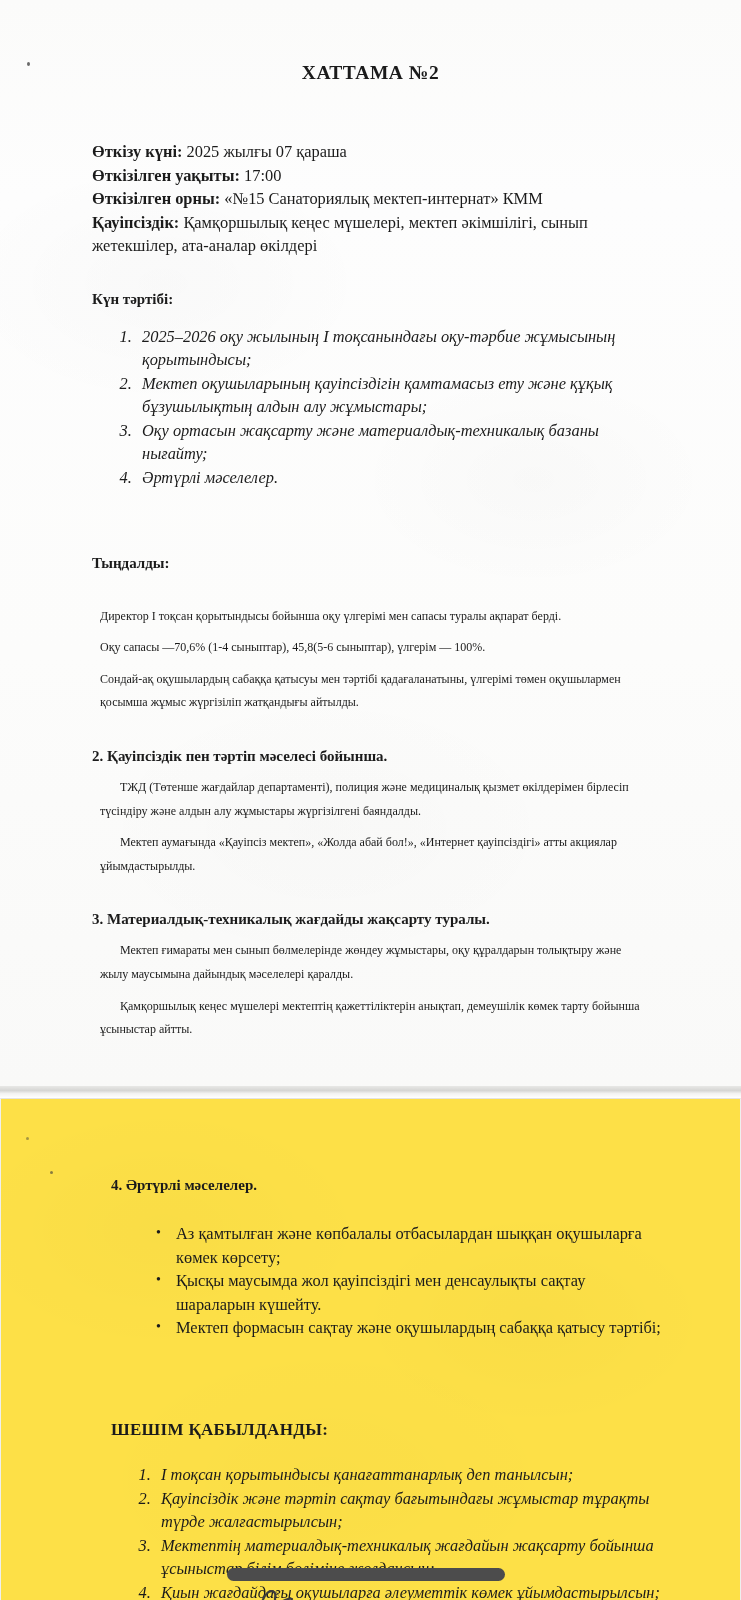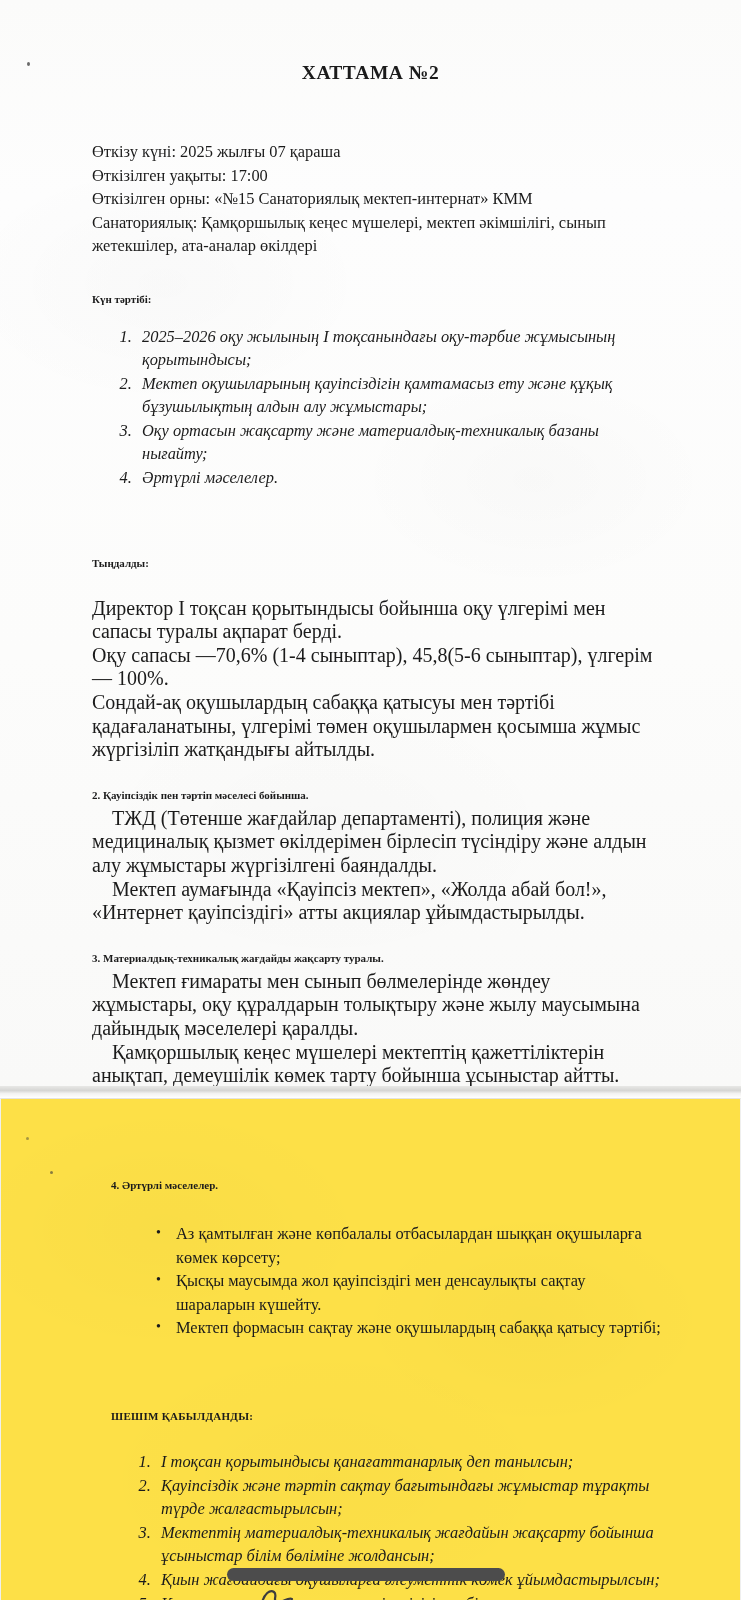--- a/index.html
+++ b/index.html
@@ -89,31 +89,31 @@
     position: absolute;
     left: 110px;
     top: 75px;
     width: 560px;
   }
 
   .meta-line {
     font-size: 16.4px;
     line-height: 23.5px;
   }
-  .meta-line b { font-weight: normal; }
+  .meta-line b { font-weight: bold; }
 
   .section-head {
     font-weight: bold;
-    font-size: 11px;
+    font-size: 15px;
     line-height: 23px;
   }
 
   p.para {
-    margin: 0;
-    font-size: 20px;
+    margin: 8px;
+    font-size: 12px;
     line-height: 23.6px;
   }
   p.para.indent { text-indent: 20px; }
 
   ol.num-list {
     margin: 0;
     padding-left: 44px;
     font-size: 16.4px;
     line-height: 23.6px;
     font-style: italic;
@@ -173,21 +173,21 @@
   <div class="speck" style="left:27px; top:62px; width:3px; height:4px;"></div>
 
   <div class="doc-title">ХАТТАМА №2</div>
 
   <div class="body-1">
     <div class="sp-xl"></div>
 
     <div class="meta-line"><b>Өткізу күні:</b><span> 2025 жылғы 07 қараша</span></div>
     <div class="meta-line"><b>Өткізілген уақыты:</b><span> 17:00</span></div>
     <div class="meta-line"><b>Өткізілген орны:</b><span> «№15 Санаториялық мектеп-интернат» КММ</span></div>
-    <div class="meta-line"><b>Санаториялық:</b><span> Қамқоршылық кеңес мүшелері, мектеп әкімшілігі, сынып жетекшілер, ата-аналар өкілдері</span></div>
+    <div class="meta-line"><b>Қауіпсіздік:</b><span> Қамқоршылық кеңес мүшелері, мектеп әкімшілігі, сынып жетекшілер, ата-аналар өкілдері</span></div>
 
     <div class="sp-lg"></div>
 
     <div class="section-head">Күн тәртібі:</div>
     <div class="sp-sm"></div>
     <ol class="num-list">
       <li>2025–2026 оқу жылының I тоқсанындағы оқу-тәрбие жұмысының қорытындысы;</li>
       <li>Мектеп оқушыларының қауіпсіздігін қамтамасыз ету және құқық бұзушылықтың алдын алу жұмыстары;</li>
       <li>Оқу ортасын жақсарту және материалдық-техникалық базаны нығайту;</li>
       <li>Әртүрлі мәселелер.</li>
@@ -229,21 +229,21 @@
     <div class="sp-md"></div>
     <ul class="bullet-list">
       <li>Аз қамтылған және көпбалалы отбасылардан шыққан оқушыларға көмек көрсету;</li>
       <li>Қысқы маусымда жол қауіпсіздігі мен денсаулықты сақтау шараларын күшейту.</li>
       <li>Мектеп формасын сақтау және оқушылардың сабаққа қатысу тәртібі;</li>
     </ul>
 
     <div class="sp-xl"></div>
     <div class="sp-md"></div>
 
-    <div class="section-head" style="font-size:11px; letter-spacing:.3px;">ШЕШІМ ҚАБЫЛДАНДЫ:</div>
+    <div class="section-head" style="font-size:17px; letter-spacing:.3px;margin-top:13px;">ШЕШІМ ҚАБЫЛДАНДЫ:</div>
     <div class="sp-md"></div>
     <ol class="num-list">
       <li>I  тоқсан қорытындысы қанағаттанарлық деп танылсын;</li>
       <li>Қауіпсіздік және тәртіп сақтау бағытындағы жұмыстар тұрақты түрде жалғастырылсын;</li>
       <li>Мектептің материалдық-техникалық жағдайын жақсарту бойынша ұсыныстар білім бөліміне жолдансын;</li>
       <li>Қиын жағдайдағы оқушыларға әлеуметтік көмек ұйымдастырылсын;</li>
       <li>Қамқоршылық кеңес мектеп әкімшілігімен бірлесе отырып, оқушылардың қауіпсіздігі мен тәрбиесіне бақылауды күшейтсін.</li>
     </ol>
   </div>
 </div>

